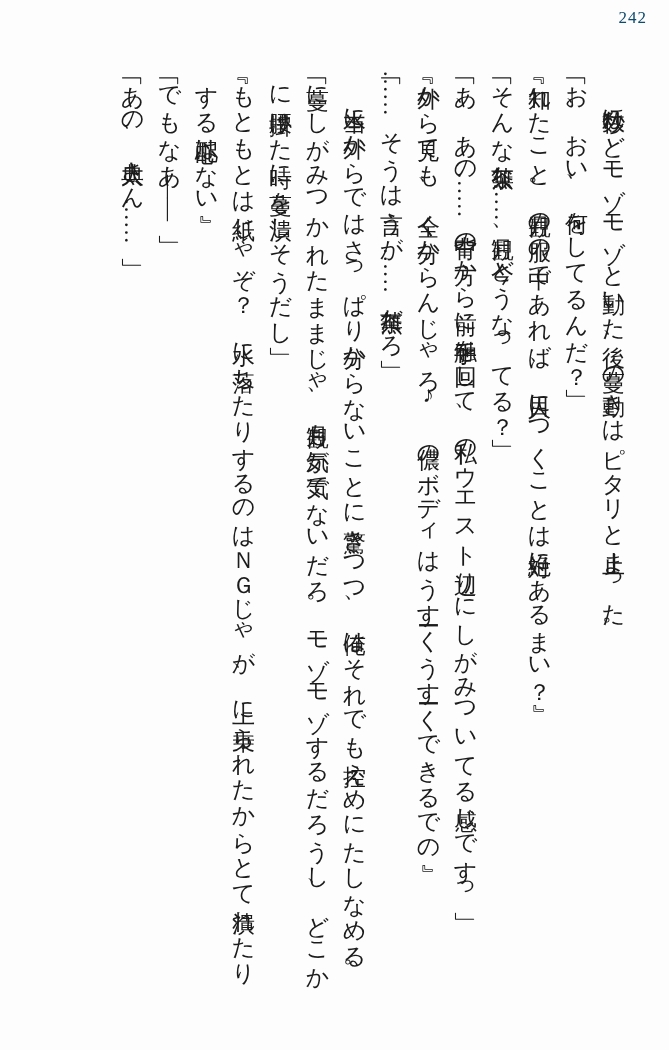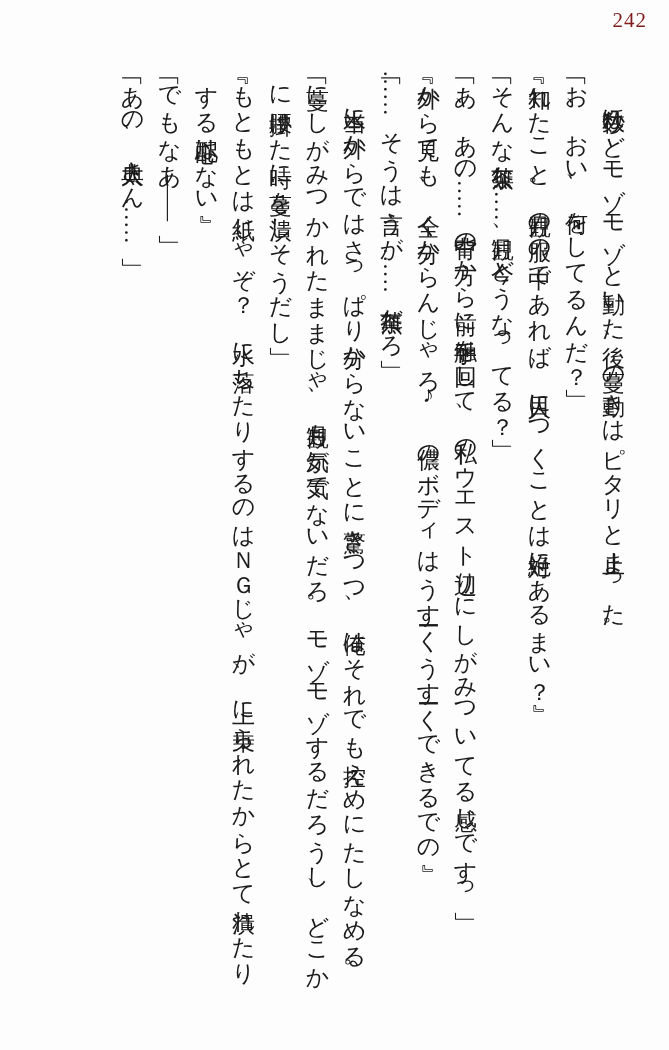--- a/index.html
+++ b/index.html
@@ -17,23 +17,23 @@
     width: 669px;
     height: 1050px;
     background: #fdfdfd;
     color: #1b1b1b;
     overflow: hidden;
   }
   .page-number {
     position: absolute;
     top: 8px;
     right: 22px;
-    font-size: 21px;
+    font-size: 17px;
     letter-spacing: 1px;
-    color: #7f1d1d;
+    color: #0c4a6e;
   }
   .text-block {
     position: absolute;
     top: 70px;
     right: 37px;
     height: 920px;
     writing-mode: vertical-rl;
     text-orientation: mixed;
     font-size: 23px;
     line-height: 37px;

